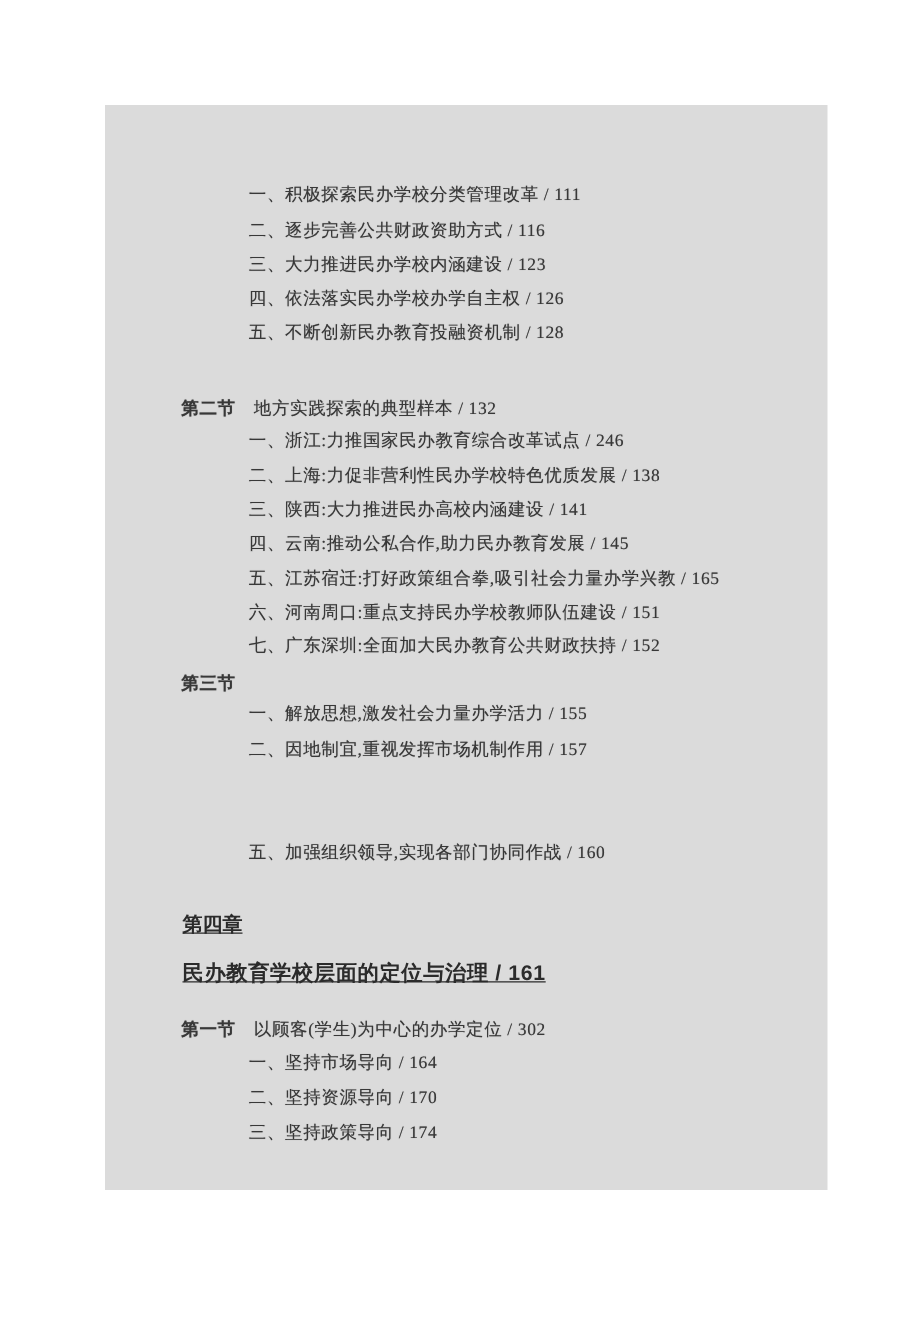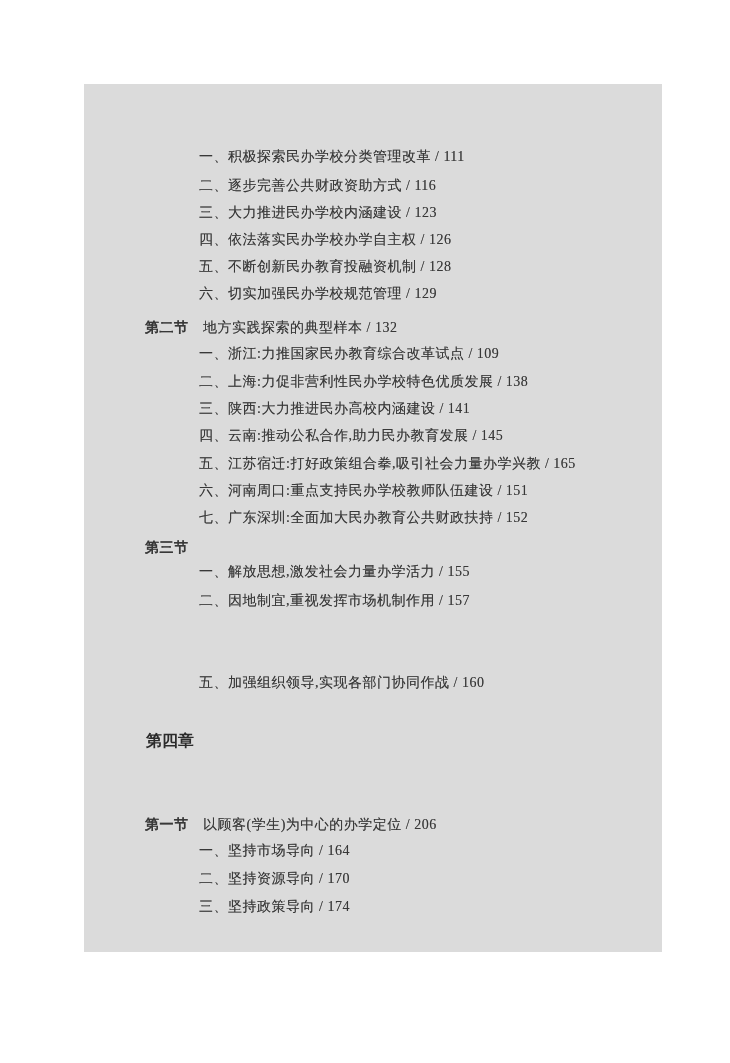--- a/index.html
+++ b/index.html
@@ -32,20 +32,21 @@
   .row.item { left: 111px; }
   .row.section { left: 53px; display: flex; }
   .sec-label { display: inline-block; width: 58px; font-weight: bold; }
   .chapter-block {
     position: absolute;
     left: 54px;
     color: #2b2b2b;
     font-family: "Liberation Sans", "DejaVu Sans", sans-serif;
     font-weight: bold;
     white-space: nowrap;
+    text-decoration: underline;
   }
   .chapter-label {
     font-size: 16px;
     line-height: 20px;
   }
   .chapter-title {
     margin-top: 10px;
     font-size: 17px;
     line-height: 20px;
     letter-spacing: 0.5px;
@@ -55,50 +56,50 @@
 <body>
 
 <div class="viewport">
   <div class="paper">
 
     <div class="row item" style="top:59px">一、积极探索民办学校分类管理改革 / 111</div>
     <div class="row item" style="top:88px">二、逐步完善公共财政资助方式 / 116</div>
     <div class="row item" style="top:115px">三、大力推进民办学校内涵建设 / 123</div>
     <div class="row item" style="top:142px">四、依法落实民办学校办学自主权 / 126</div>
     <div class="row item" style="top:169px">五、不断创新民办教育投融资机制 / 128</div>
-    <div class="row item" style="top:196px">六、切实加强民办学校规范管理 / 129</div>
 
     <div class="row section" style="top:226px">
       <span class="sec-label">第二节</span>
       <span class="sec-title">地方实践探索的典型样本 / 132</span>
     </div>
 
-    <div class="row item" style="top:256px">一、浙江:力推国家民办教育综合改革试点 / 109</div>
+    <div class="row item" style="top:256px">一、浙江:力推国家民办教育综合改革试点 / 246</div>
     <div class="row item" style="top:284px">二、上海:力促非营利性民办学校特色优质发展 / 138</div>
     <div class="row item" style="top:311px">三、陕西:大力推进民办高校内涵建设 / 141</div>
     <div class="row item" style="top:338px">四、云南:推动公私合作,助力民办教育发展 / 145</div>
     <div class="row item" style="top:366px">五、江苏宿迁:打好政策组合拳,吸引社会力量办学兴教 / 165</div>
     <div class="row item" style="top:393px">六、河南周口:重点支持民办学校教师队伍建设 / 151</div>
     <div class="row item" style="top:420px">七、广东深圳:全面加大民办教育公共财政扶持 / 152</div>
 
     <div class="row section" style="top:446px">
       <span class="sec-label">第三节</span>
     </div>
 
     <div class="row item" style="top:474px">一、解放思想,激发社会力量办学活力 / 155</div>
     <div class="row item" style="top:503px">二、因地制宜,重视发挥市场机制作用 / 157</div>
     <div class="row item" style="top:585px">五、加强组织领导,实现各部门协同作战 / 160</div>
 
     <div class="chapter-block" style="top:639px">
       <div class="chapter-label">第四章</div>
+      <div class="chapter-title">民办教育学校层面的定位与治理 / 161</div>
     </div>
 
     <div class="row section" style="top:723px">
       <span class="sec-label">第一节</span>
-      <span class="sec-title">以顾客(学生)为中心的办学定位 / 206</span>
+      <span class="sec-title">以顾客(学生)为中心的办学定位 / 302</span>
     </div>
 
     <div class="row item" style="top:753px">一、坚持市场导向 / 164</div>
     <div class="row item" style="top:781px">二、坚持资源导向 / 170</div>
     <div class="row item" style="top:809px">三、坚持政策导向 / 174</div>
 
   </div>
 </div>
 
 </body></html>

